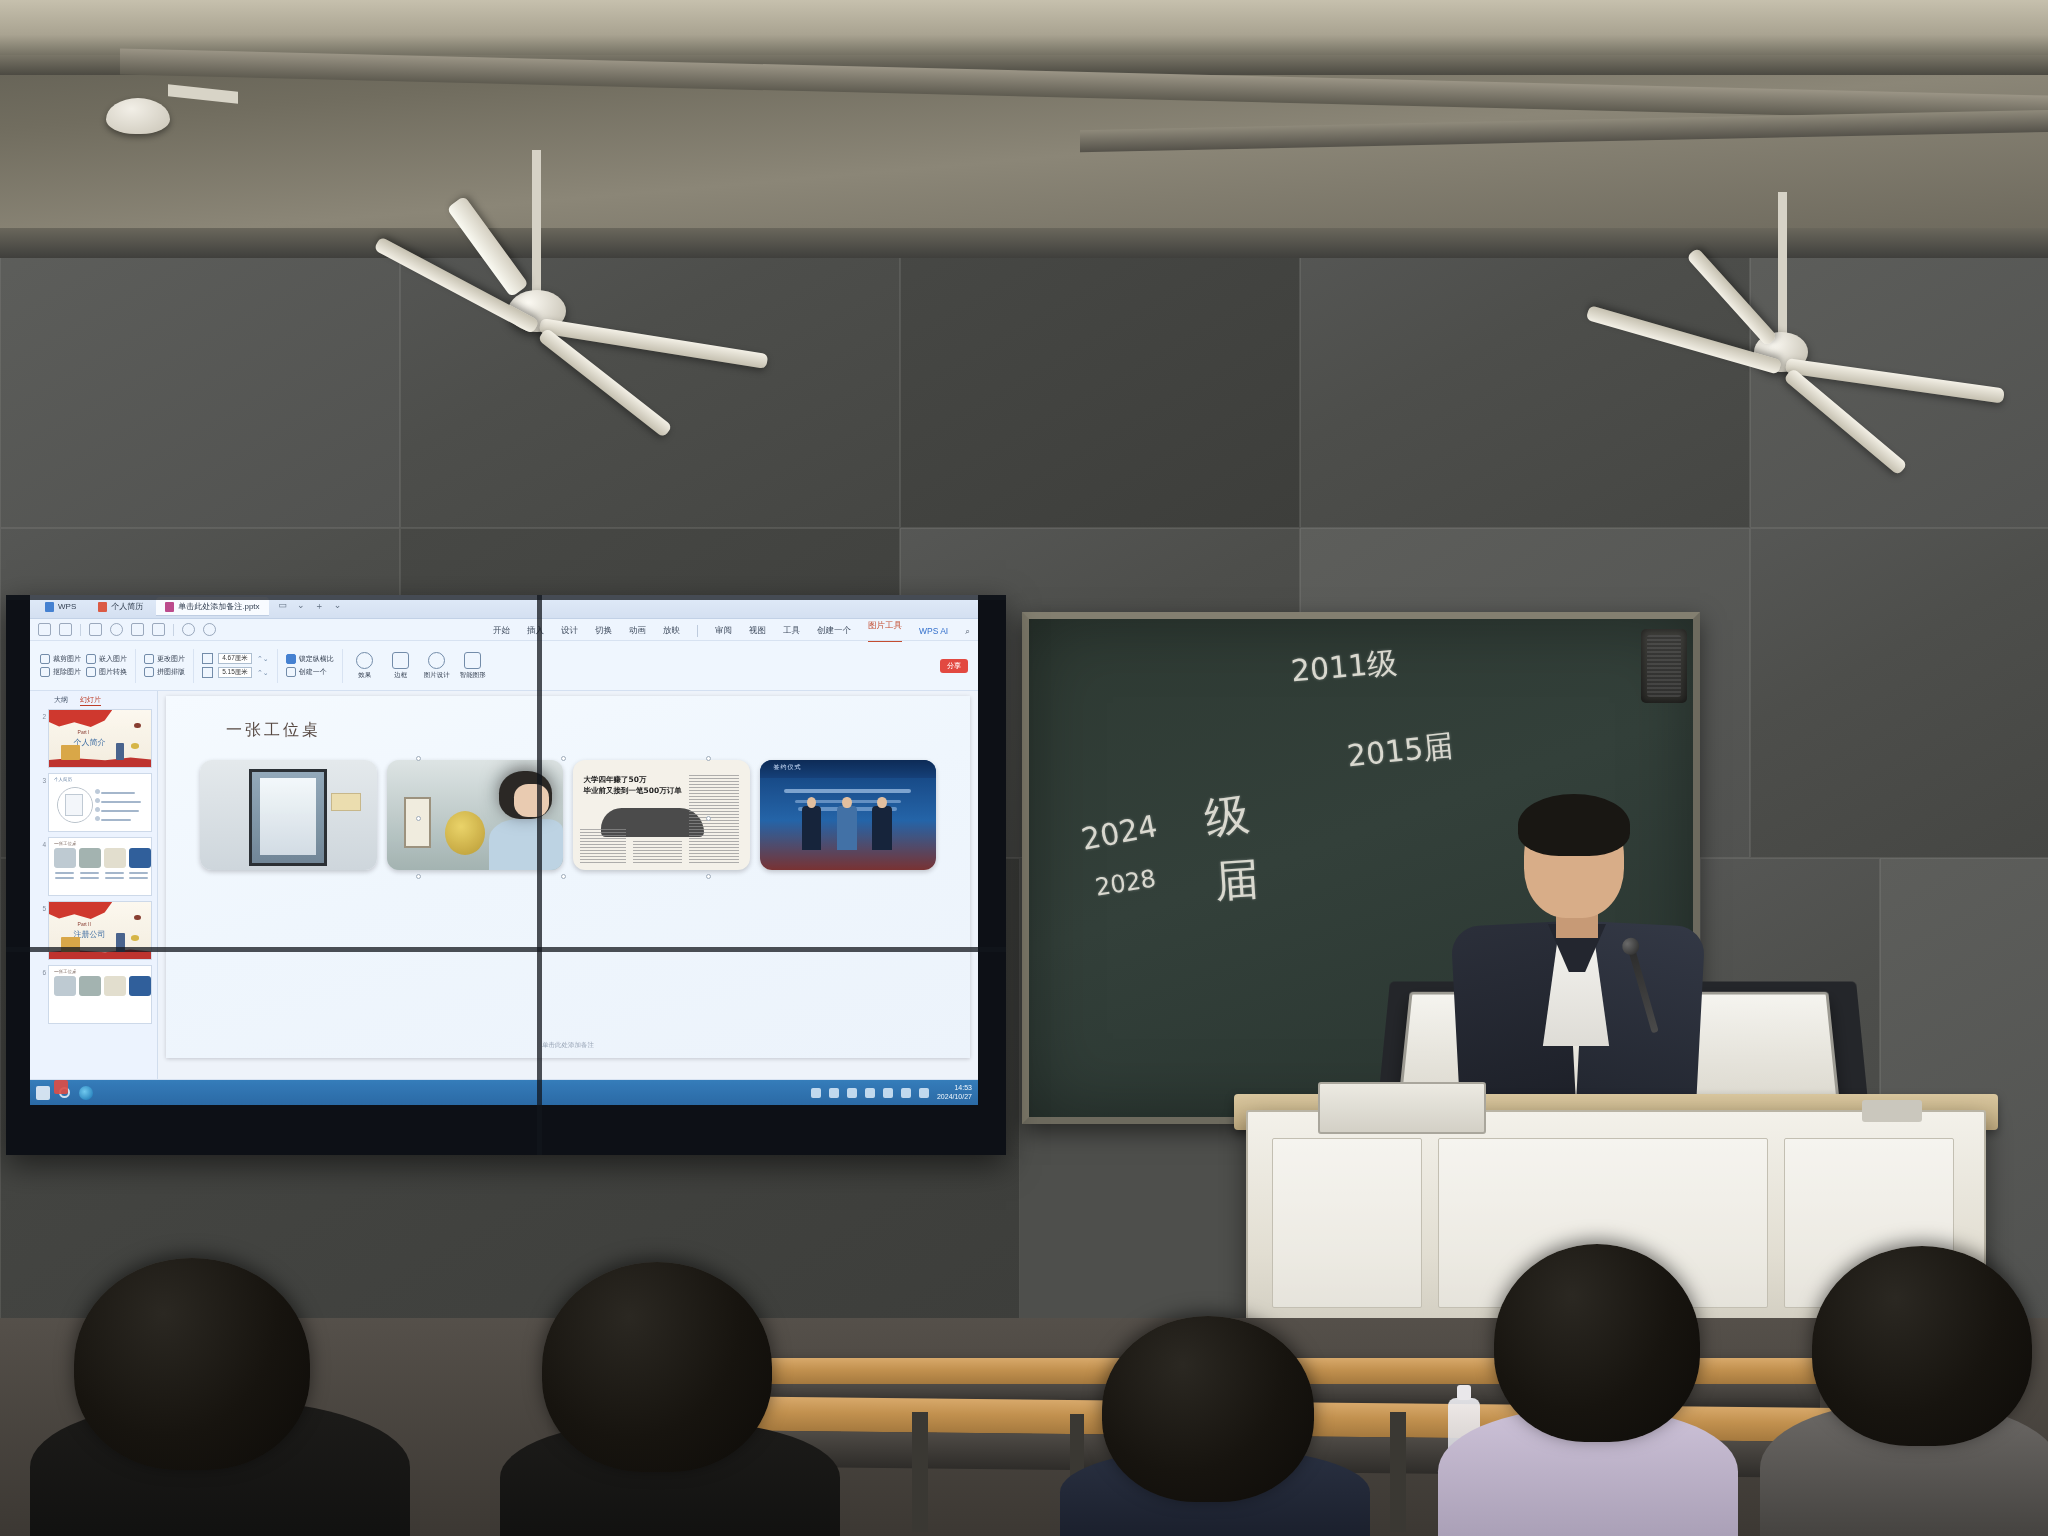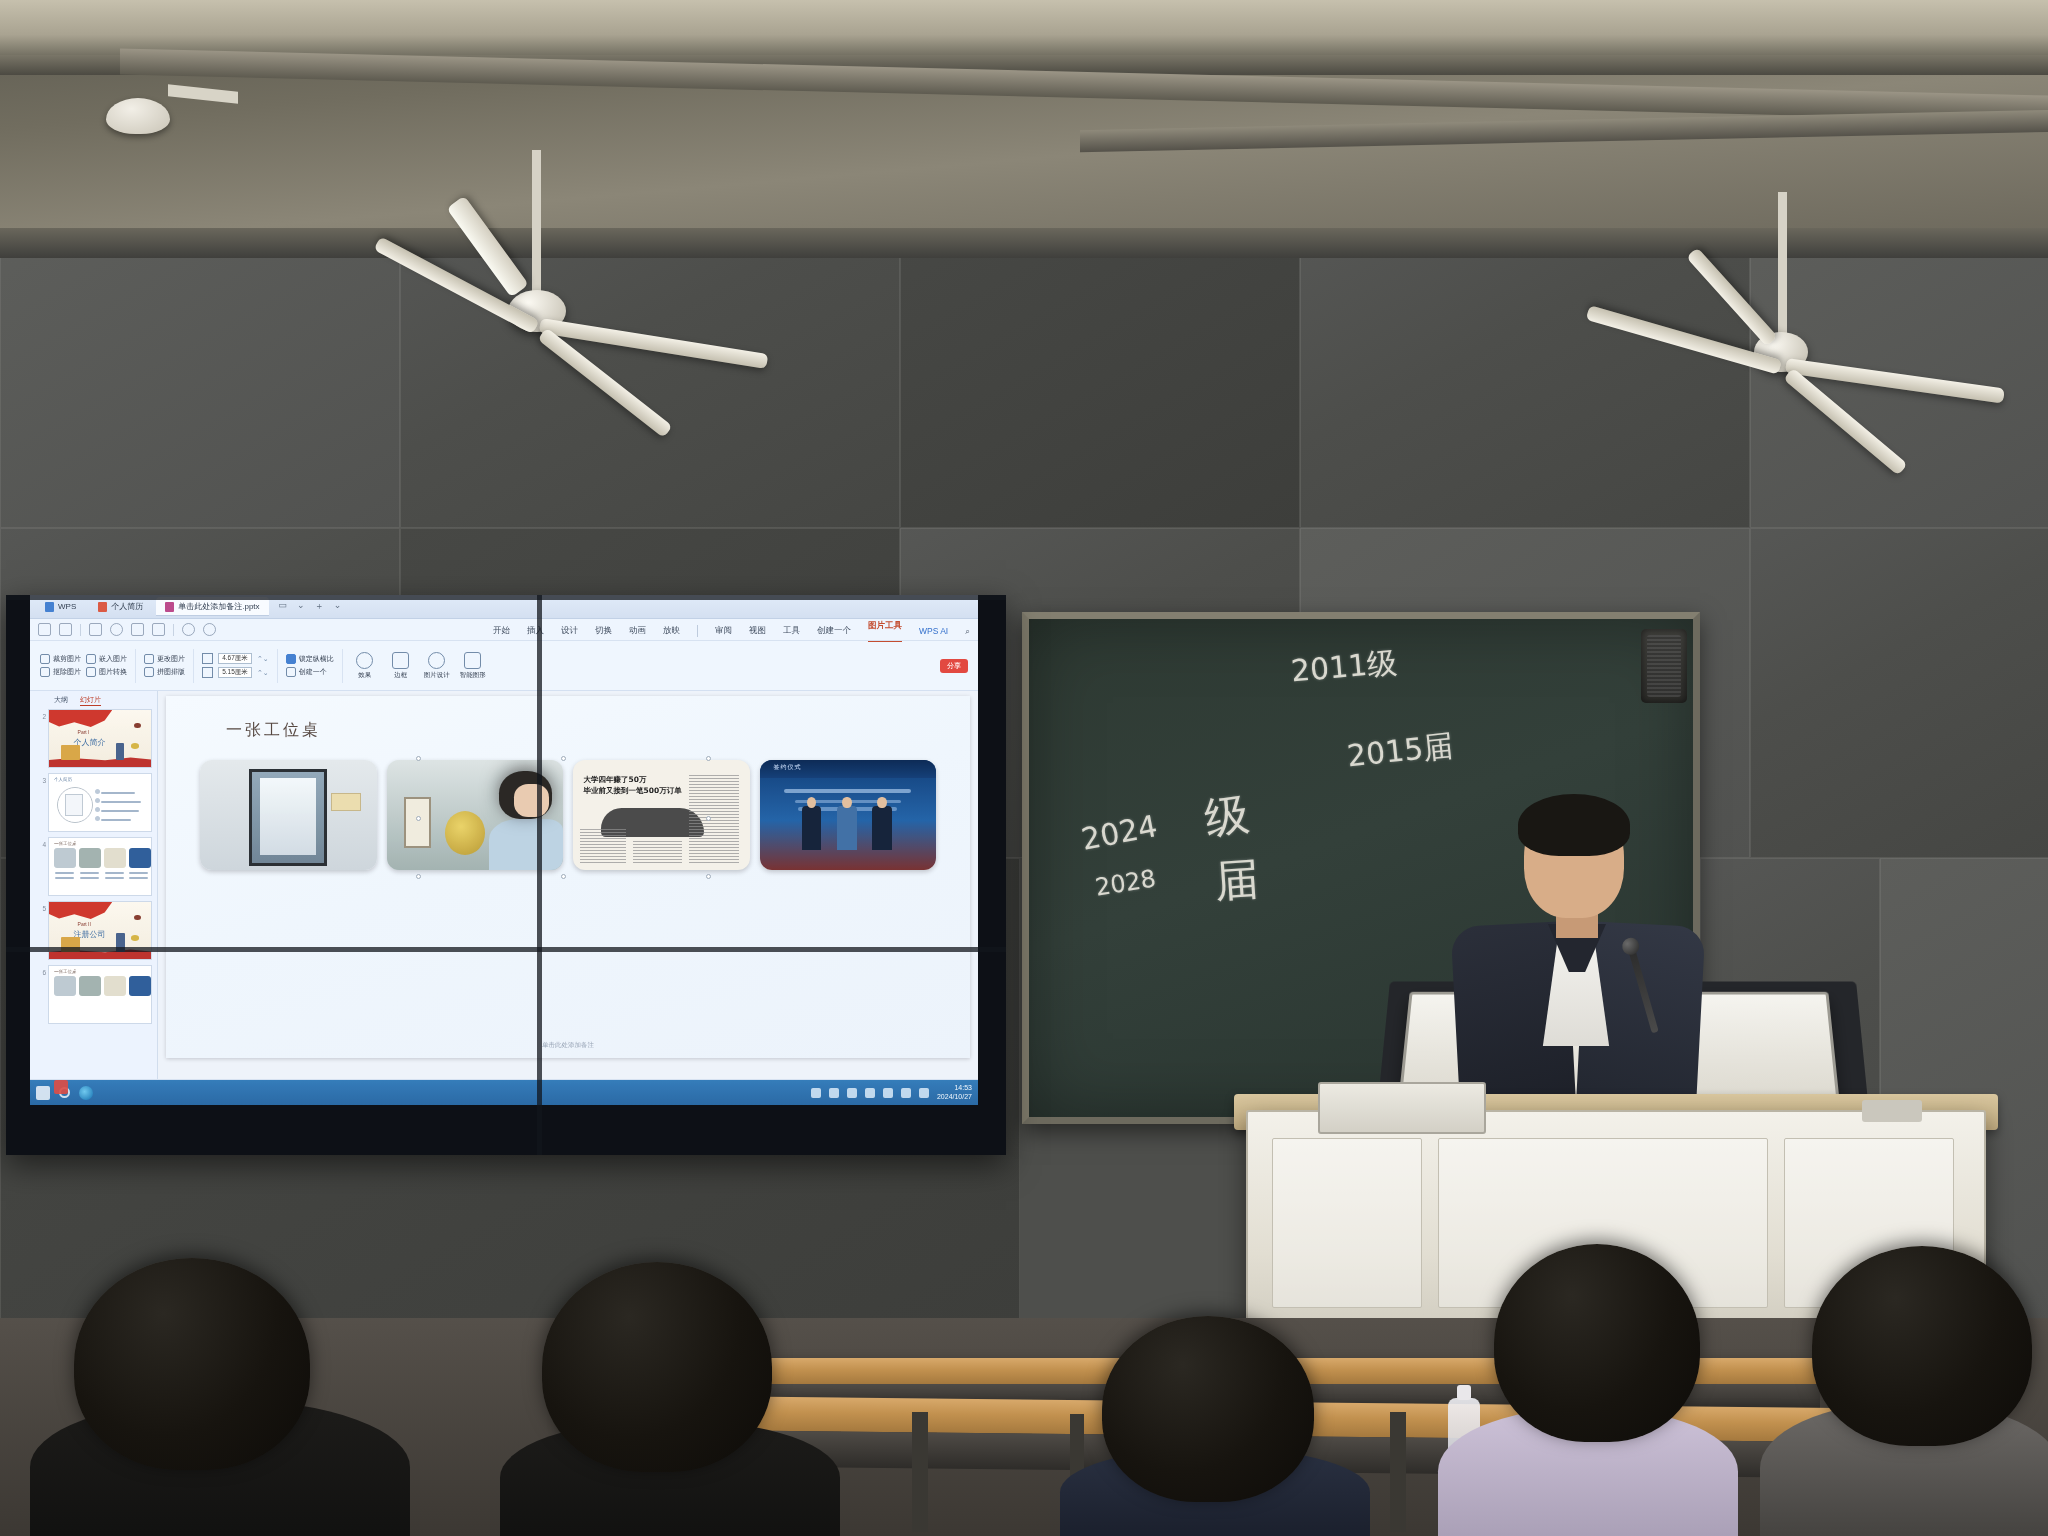--- a/index.html
+++ b/index.html
@@ -143,21 +143,21 @@
            opacity:.75; }
   .qicon.round { border-radius:50%; border-style:solid; }
   .qsep { width:1px; height:12px; background:#c2cfe0; }
 
   .ribbon-tabs {
     position:absolute; right:8px; top:26px; height:20px;
     display:flex; align-items:center; gap:17px;
     font-size:8.5px; color:#3d4b5e;
   }
   .ribbon-tabs .rt { white-space:nowrap; }
-  .ribbon-tabs .rt.sel { color:#c84a2b; border-bottom:1.5px solid #c84a2b; padding-bottom:9px;font-weight:bold; }
+  .ribbon-tabs .rt.sel { color:#c84a2b; border-bottom:1.5px solid #c84a2b; padding-bottom:9px; }
   .rt-div { width:1px; height:12px; background:#b9c7da; }
   .rt-ai { color:#2f6fd0; }
 
   .ribbon {
     height:50px; background:#eaf1fb; border-bottom:1px solid #cfdcee;
     display:flex; align-items:center; padding:3px 10px; gap:8px; overflow:hidden;
   }
   .rgrp { display:flex; flex-direction:column; gap:3px; }
   .rrow { display:flex; align-items:center; gap:5px; }
   .rbtn {

